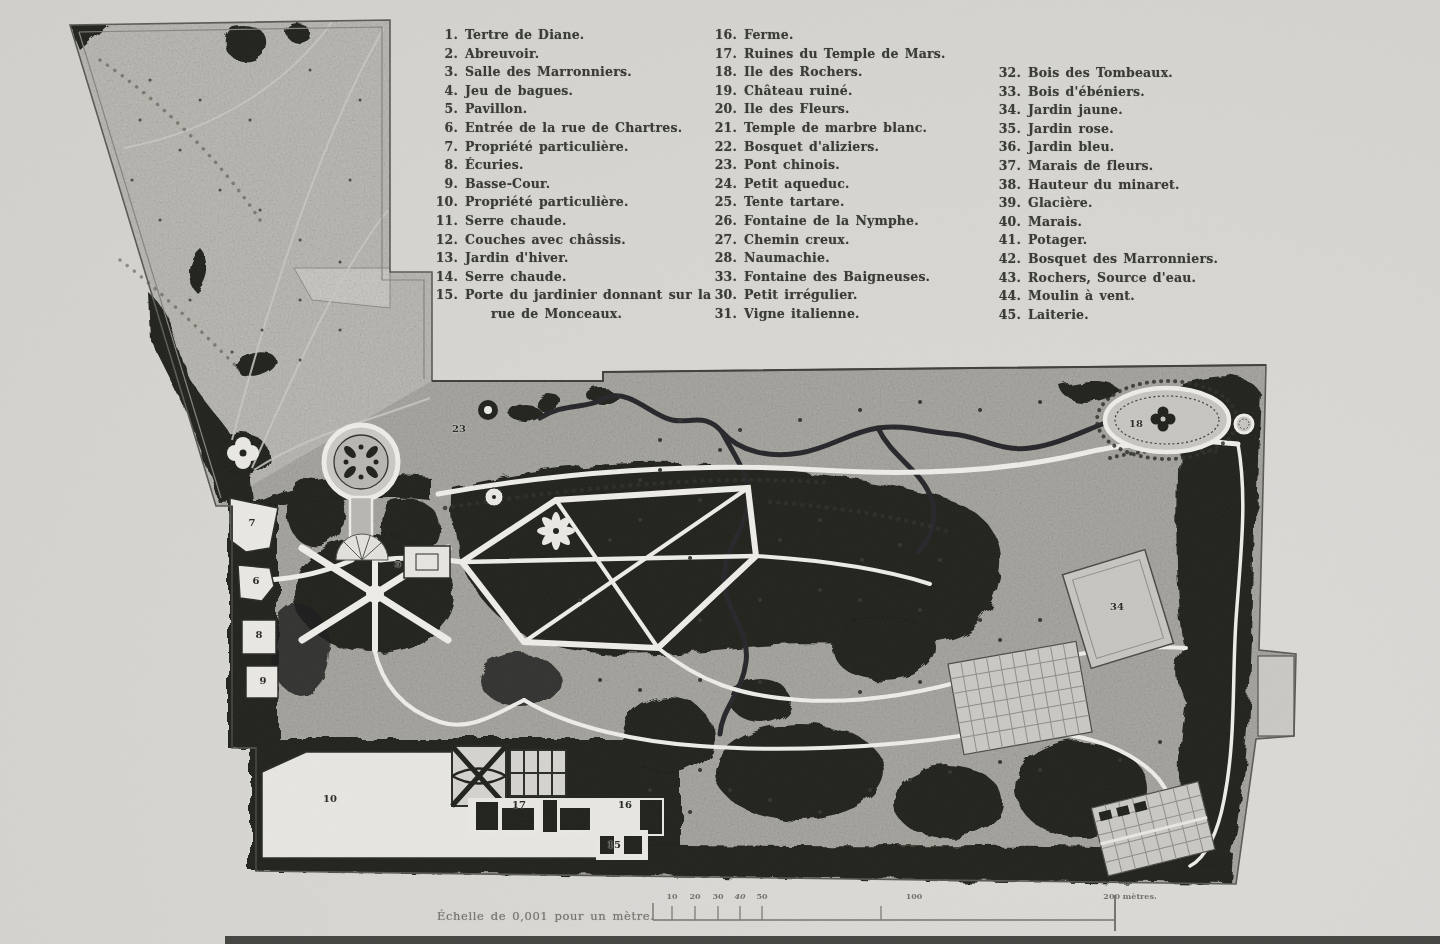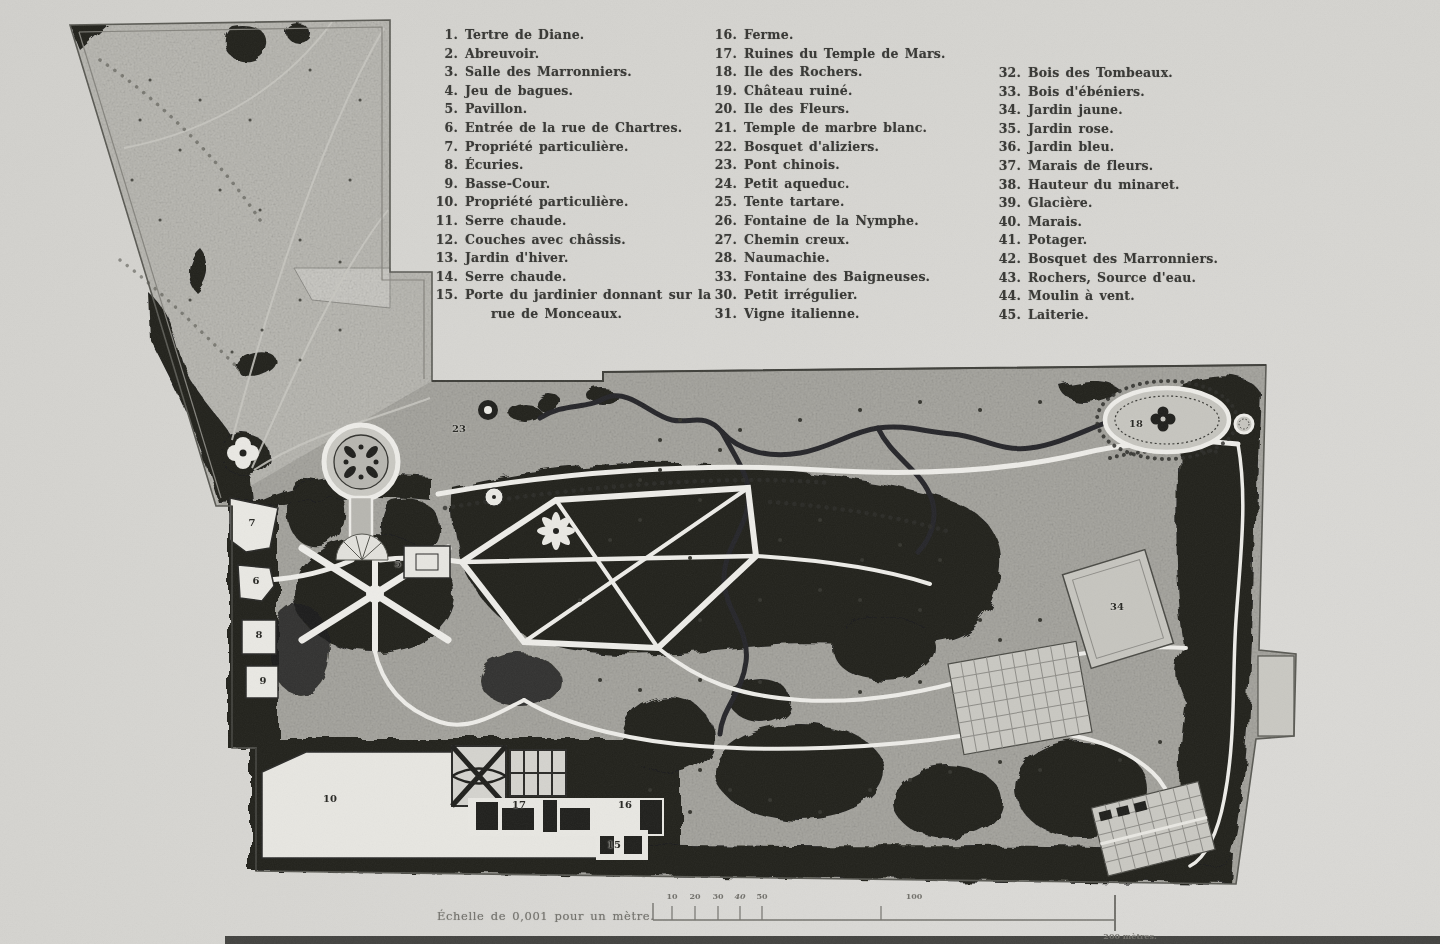--- a/index.html
+++ b/index.html
@@ -502,16 +502,16 @@
 
   <div class="scale-caption">Échelle de 0,001 pour un mètre.</div>
   <div>
 
   <span class="scale-tick" style="left: 672px;">10</span>
       <span class="scale-tick" style="left: 695px;">20</span>
       <span class="scale-tick" style="left: 718px;">30</span>
       <span class="scale-tick" style="left: 740px; font-style: italic;">40</span>
       <span class="scale-tick" style="left: 762px;">50</span>
       <span class="scale-tick" style="left: 914px;">100</span>
-      <span class="scale-tick" style="left: 1130px; margin-top: 40px;">200 mètres.</span>
+      <span class="scale-tick" style="left: 1130px;">200 mètres.</span>
     </div>
 
 </div>
 
 </body></html>

